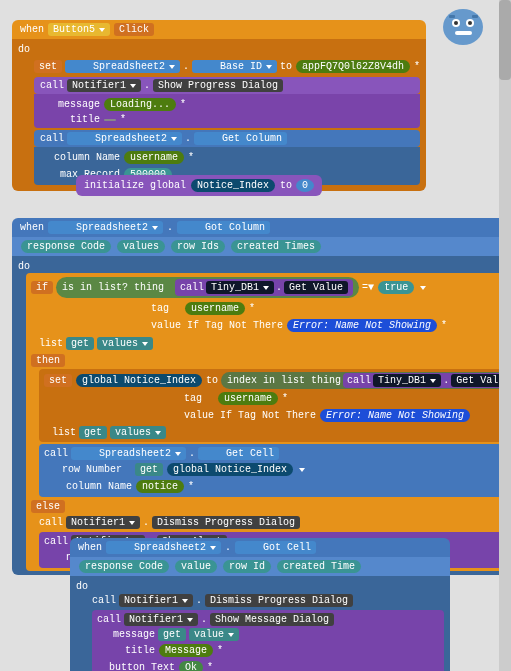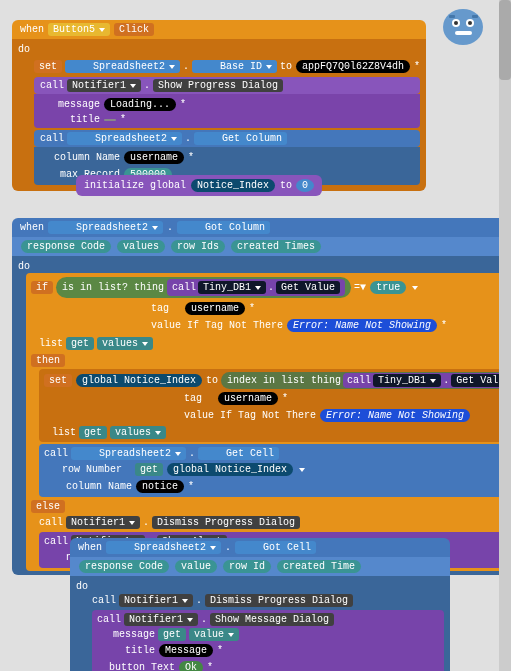--- a/index.html
+++ b/index.html
@@ -24,21 +24,21 @@
       display: inline-flex;
       align-items: center;
       border-radius: 12px;
       padding: 1px 6px;
       margin: 1px;
       font-size: 10px;
       color: white;
       white-space: nowrap;
     }
 
-    .val-pink { background-color: #000000; }
+    .val-pink { background-color: #4d7c0f; }
     .val-orange { background-color: #0c4a6e; }
     .val-red { background-color: #1d4ed8; font-style: italic; }
     .val-teal { background-color: #3a9494; }
     .val-green { background-color: #448844; }
     .val-gray { background-color: #888888; }
 
     .indent { margin-left: 16px; }
 
     
     .scrollbar {
@@ -253,21 +253,21 @@
 
     <div style="background:#3a6699; border-radius:0 0 6px 6px; padding:4px 6px; min-width:460px;">
       <div class="row">
         <span class="label">do</span>
       </div>
 
       <div style="margin-left:8px; background:#e6921a; border-radius:4px; padding:3px 5px;">
         <div class="row" style="gap:3px;">
           <span class="small-block sb-orange">if</span>
 
-          <div style="background:#5b8844; border-radius:12px; padding:2px 6px; display:flex; align-items:center; gap:3px;">
+          <div style="background:#5b8844; border-radius:12px; padding:2px 6px; display:flex; align-items:center; gap:11px;">
             <span class="label">is in list?  thing</span>
             <div style="background:#7744aa; border-radius:4px; padding:2px 5px; display:flex; align-items:center; gap:2px;">
               <span class="label">call</span>
               <span class="small-block sb-purple">
                 <span>Tiny_DB1</span>
                 <span class="dropdown-arrow"></span>
               </span>
               <span class="label">.</span>
               <span class="small-block sb-purple">
                 <span>Get Value</span>

